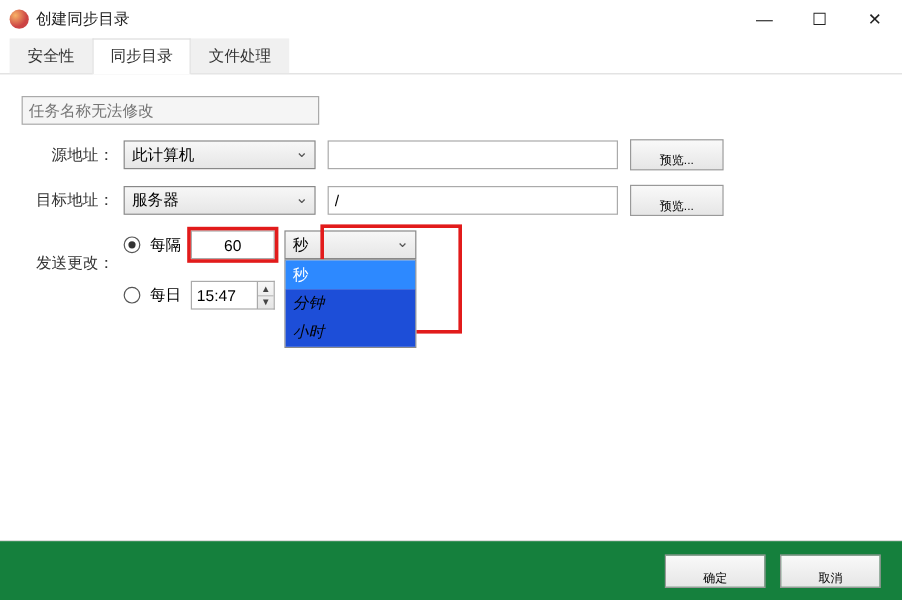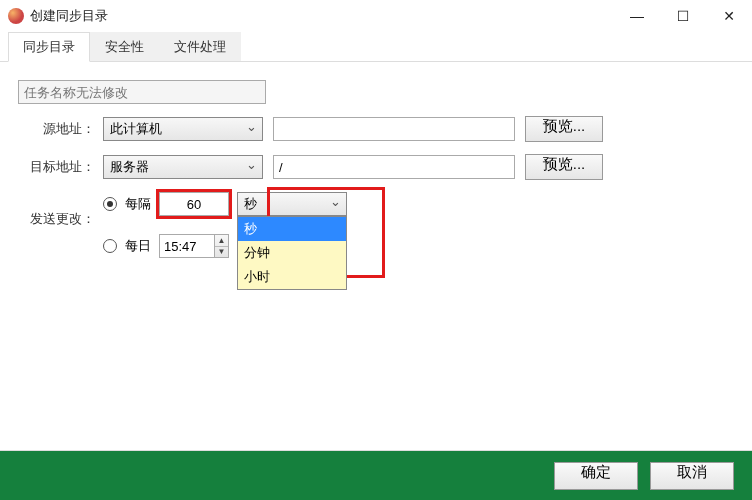--- a/index.html
+++ b/index.html
@@ -101,23 +101,23 @@
   right: 5px;
   top: 1px;
   font-size: 13px;
   color: #555;
 }
 .btn {
   height: 26px;
   min-width: 78px;
   border: 1px solid #999;
   background: linear-gradient(#f9f9f9, #e6e6e6);
-  font-size: 15px;
-  display: flex;
-  align-items: flex-start;
+  font-size: 10px;
+  display: flex;
+  align-items: flex-end;
   justify-content: center;
   cursor: pointer;
 }
 .radio-group {
   display: flex;
   flex-direction: column;
   gap: 18px;
 }
 .radio-row {
   display: flex;
@@ -176,21 +176,21 @@
   background: #fff;
   border: 1px solid #888;
   z-index: 10;
 }
 .dropdown-item {
   padding: 3px 6px;
   font-size: 13px;
   cursor: pointer;
 }
 .dropdown-item.highlighted { background: #2d89ff; color: #fff; }
-.dropdown-item.alt { background: #fef9c3; }
+.dropdown-item.alt { background: #1d4ed8; font-style: italic; }
 .time-input {
   width: 56px;
   height: 24px;
   border: 1px solid #aaa;
   padding: 0 4px;
   font-size: 13px;
   display: flex;
   align-items: center;
   position: relative;
 }
@@ -245,22 +245,22 @@
   <div class="title-icon"></div>
   <div class="titlebar-title">创建同步目录</div>
   <div class="window-controls">
     <div class="win-btn">―</div>
     <div class="win-btn">☐</div>
     <div class="win-btn">✕</div>
   </div>
 </div>
 
 <div class="tabs">
+  <div class="tab">安全性</div>
   <div class="tab active">同步目录</div>
-  <div class="tab">安全性</div>
   <div class="tab">文件处理</div>
 </div>
 
 <div class="form">
 
   <div class="row">
     <input class="text-input disabled" style="width: 248px;" readonly="" placeholder="任务名称无法修改">
   </div>
 
   <div class="row">

